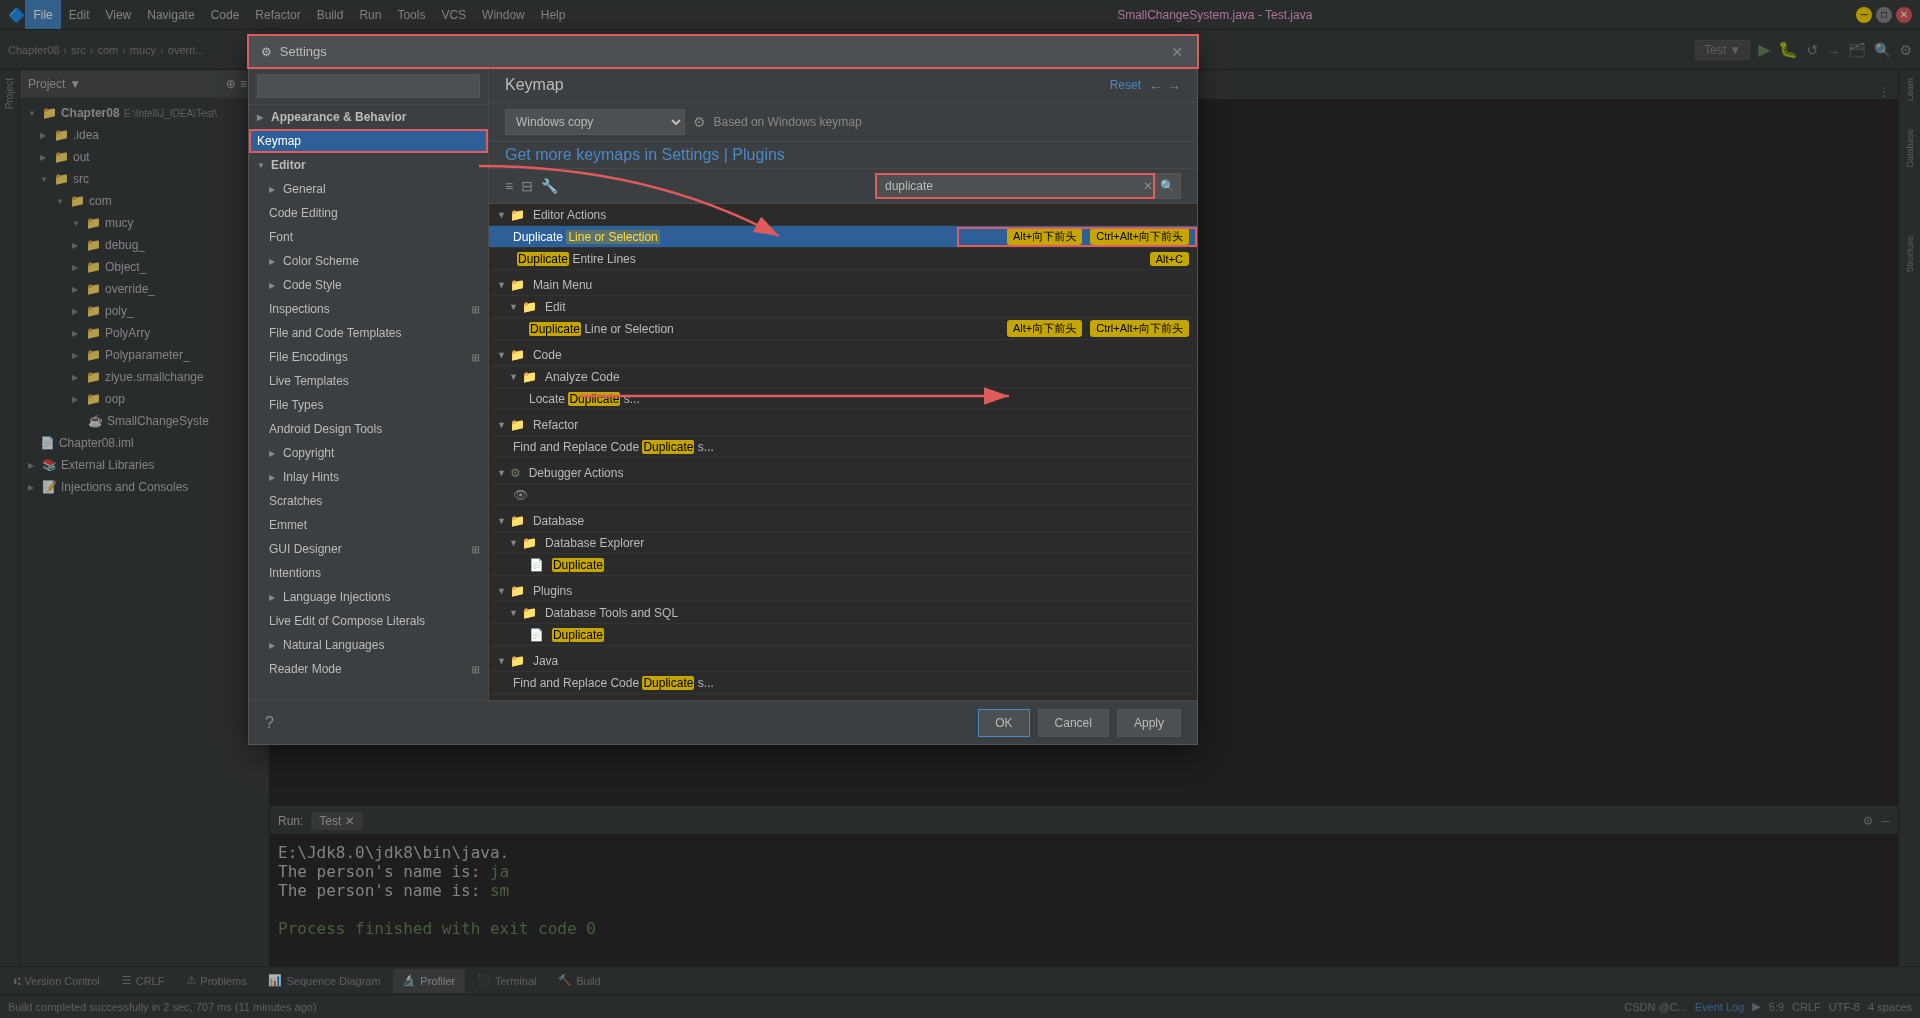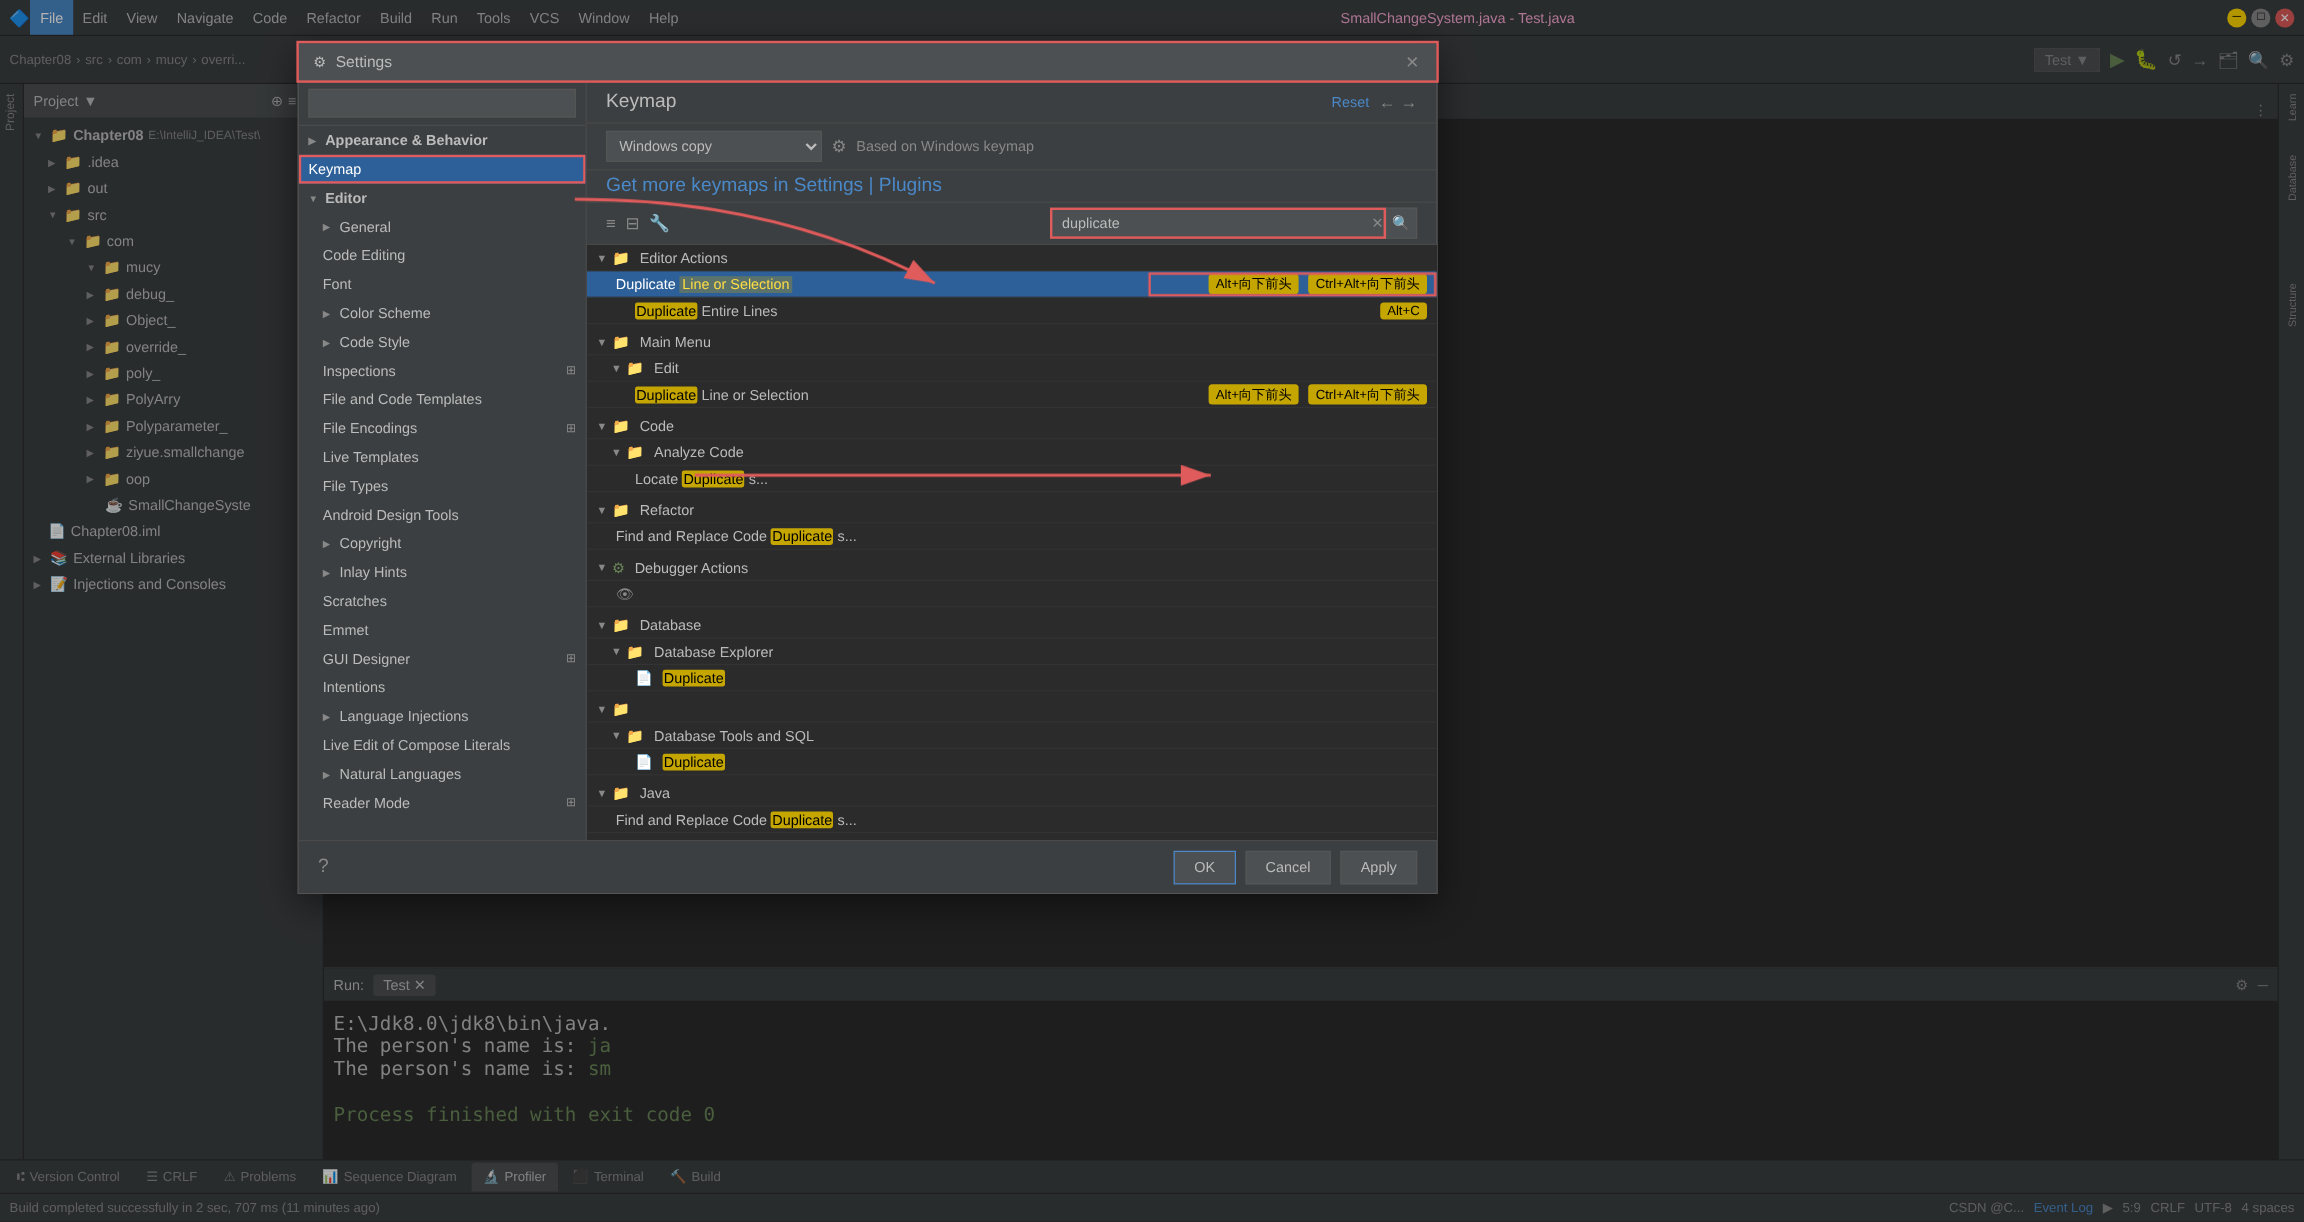--- a/index.html
+++ b/index.html
@@ -760,21 +760,21 @@
               <span class="item-label">
                 <span style="color:#fff;">Duplicate</span>
                 <span style="color:#ffdd44;background:rgba(200,160,0,0.3);padding:0 2px;"> Line or Selection</span>
               </span>
               <span class="shortcut-badge">Alt+向下前头</span>
               <span class="shortcut-badge">Ctrl+Alt+向下前头</span>
 
               <div style="position:absolute;right:0;border:2px solid #e05b5b;pointer-events:none;height:20px;min-width:240px;"></div>
             </div>
 
-            <div class="keymap-tree-item" style="padding-left:40px;">
+            <div class="keymap-tree-item" style="padding-left:28px;">
               <span class="item-label">
                 <span style="background:#c5a600;color:#000;border-radius:2px;padding:0 1px;">Duplicate</span>
                 <span> Entire Lines</span>
               </span>
               <span class="shortcut-badge">Alt+C</span>
             </div>
 
             <div class="keymap-tree-item" style="margin-top:4px;">
               <span style="color:#888;font-size:9px;">▼</span>
               <span style="color:#dcb67a;margin-right:4px;">📁</span>
@@ -855,20 +855,21 @@
             <div class="keymap-tree-item" style="padding-left:40px;">
               <span style="color:#888;margin-right:4px;">📄</span>
               <span class="item-label">
                 <span style="background:#c5a600;color:#000;border-radius:2px;padding:0 1px;">Duplicate</span>
               </span>
             </div>
 
             <div class="keymap-tree-item" style="margin-top:4px;">
               <span style="color:#888;font-size:9px;">▼</span>
               <span style="color:#dcb67a;margin-right:4px;">📁</span>
+              <span class="item-label">Plugins</span>
             </div>
 
             <div class="keymap-tree-item" style="padding-left:20px;">
               <span style="color:#888;font-size:9px;">▼</span>
               <span style="color:#dcb67a;margin-right:4px;">📁</span>
               <span class="item-label">Database Tools and SQL</span>
             </div>
 
             <div class="keymap-tree-item" style="padding-left:40px;">
               <span style="color:#888;margin-right:4px;">📄</span>

